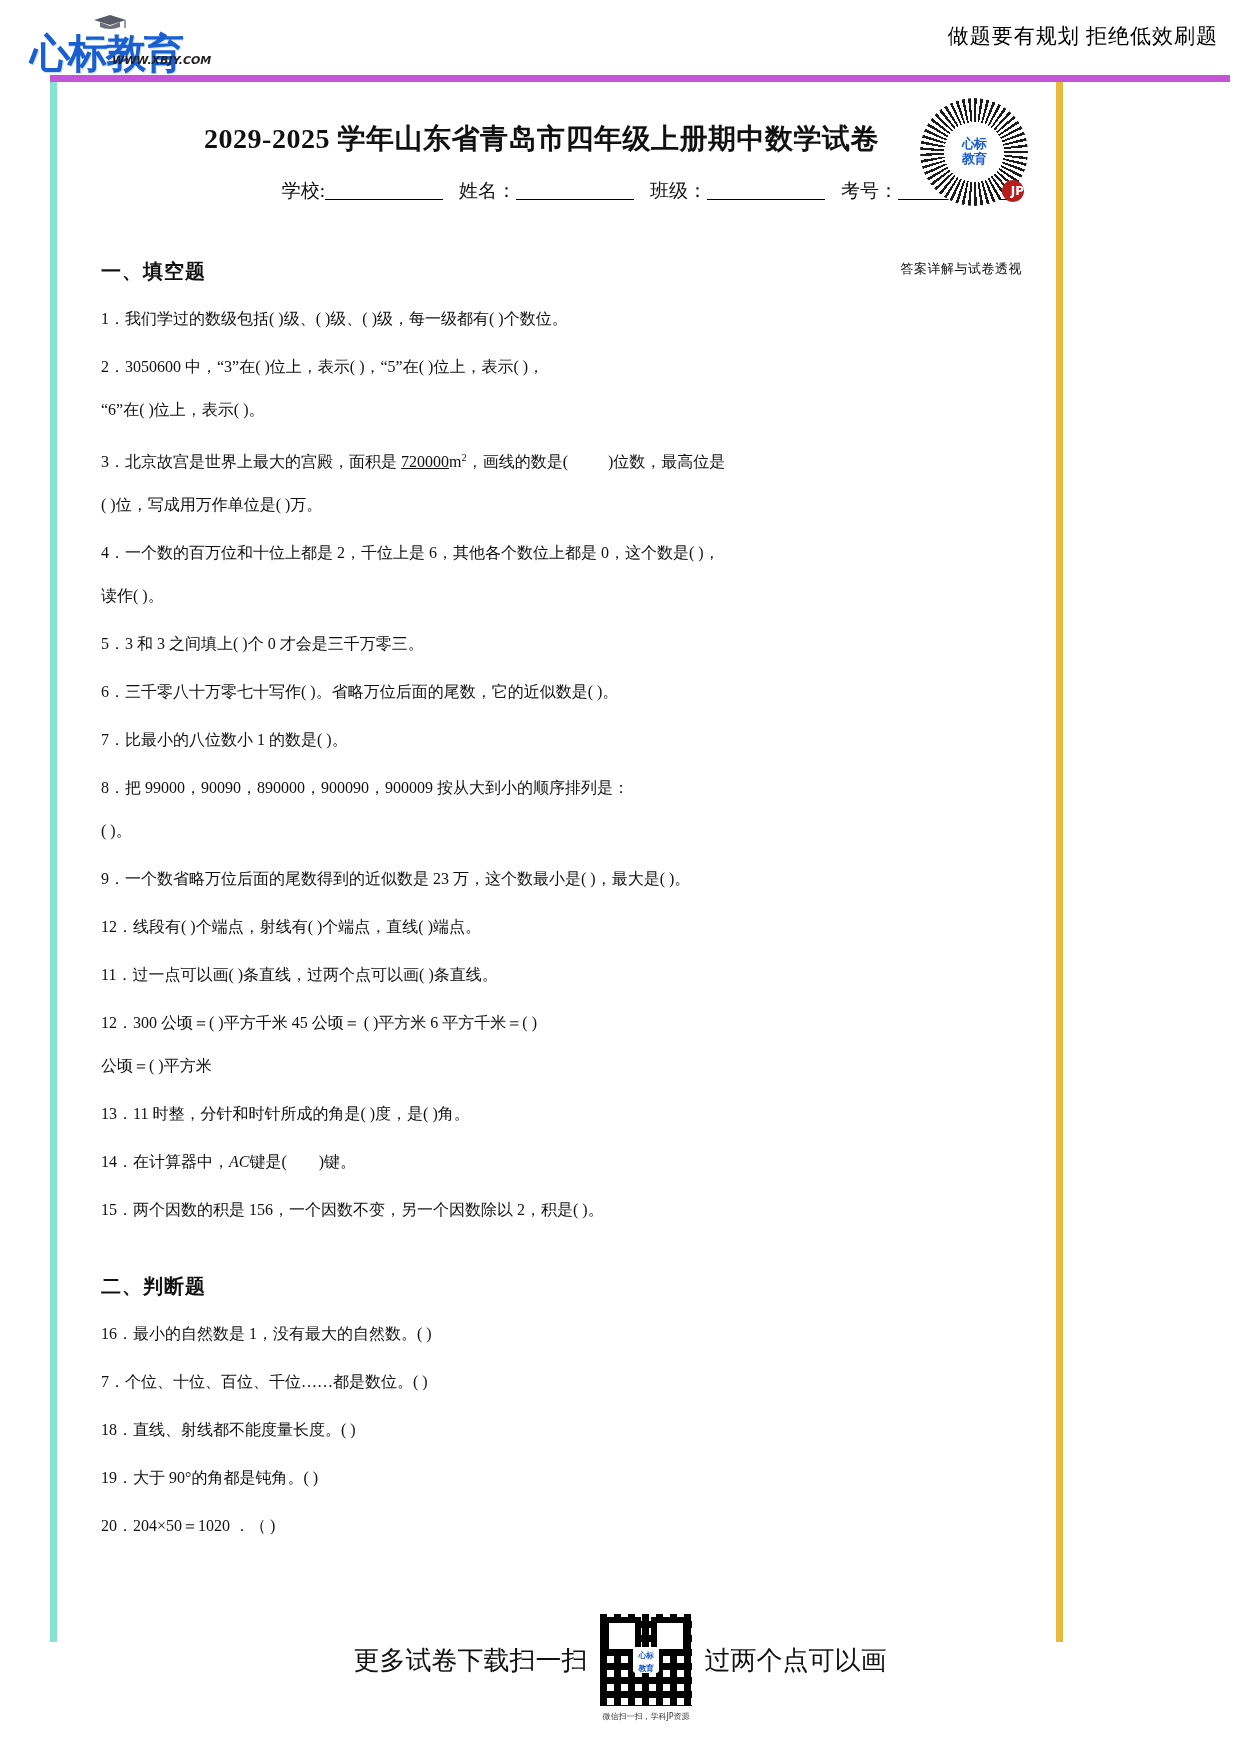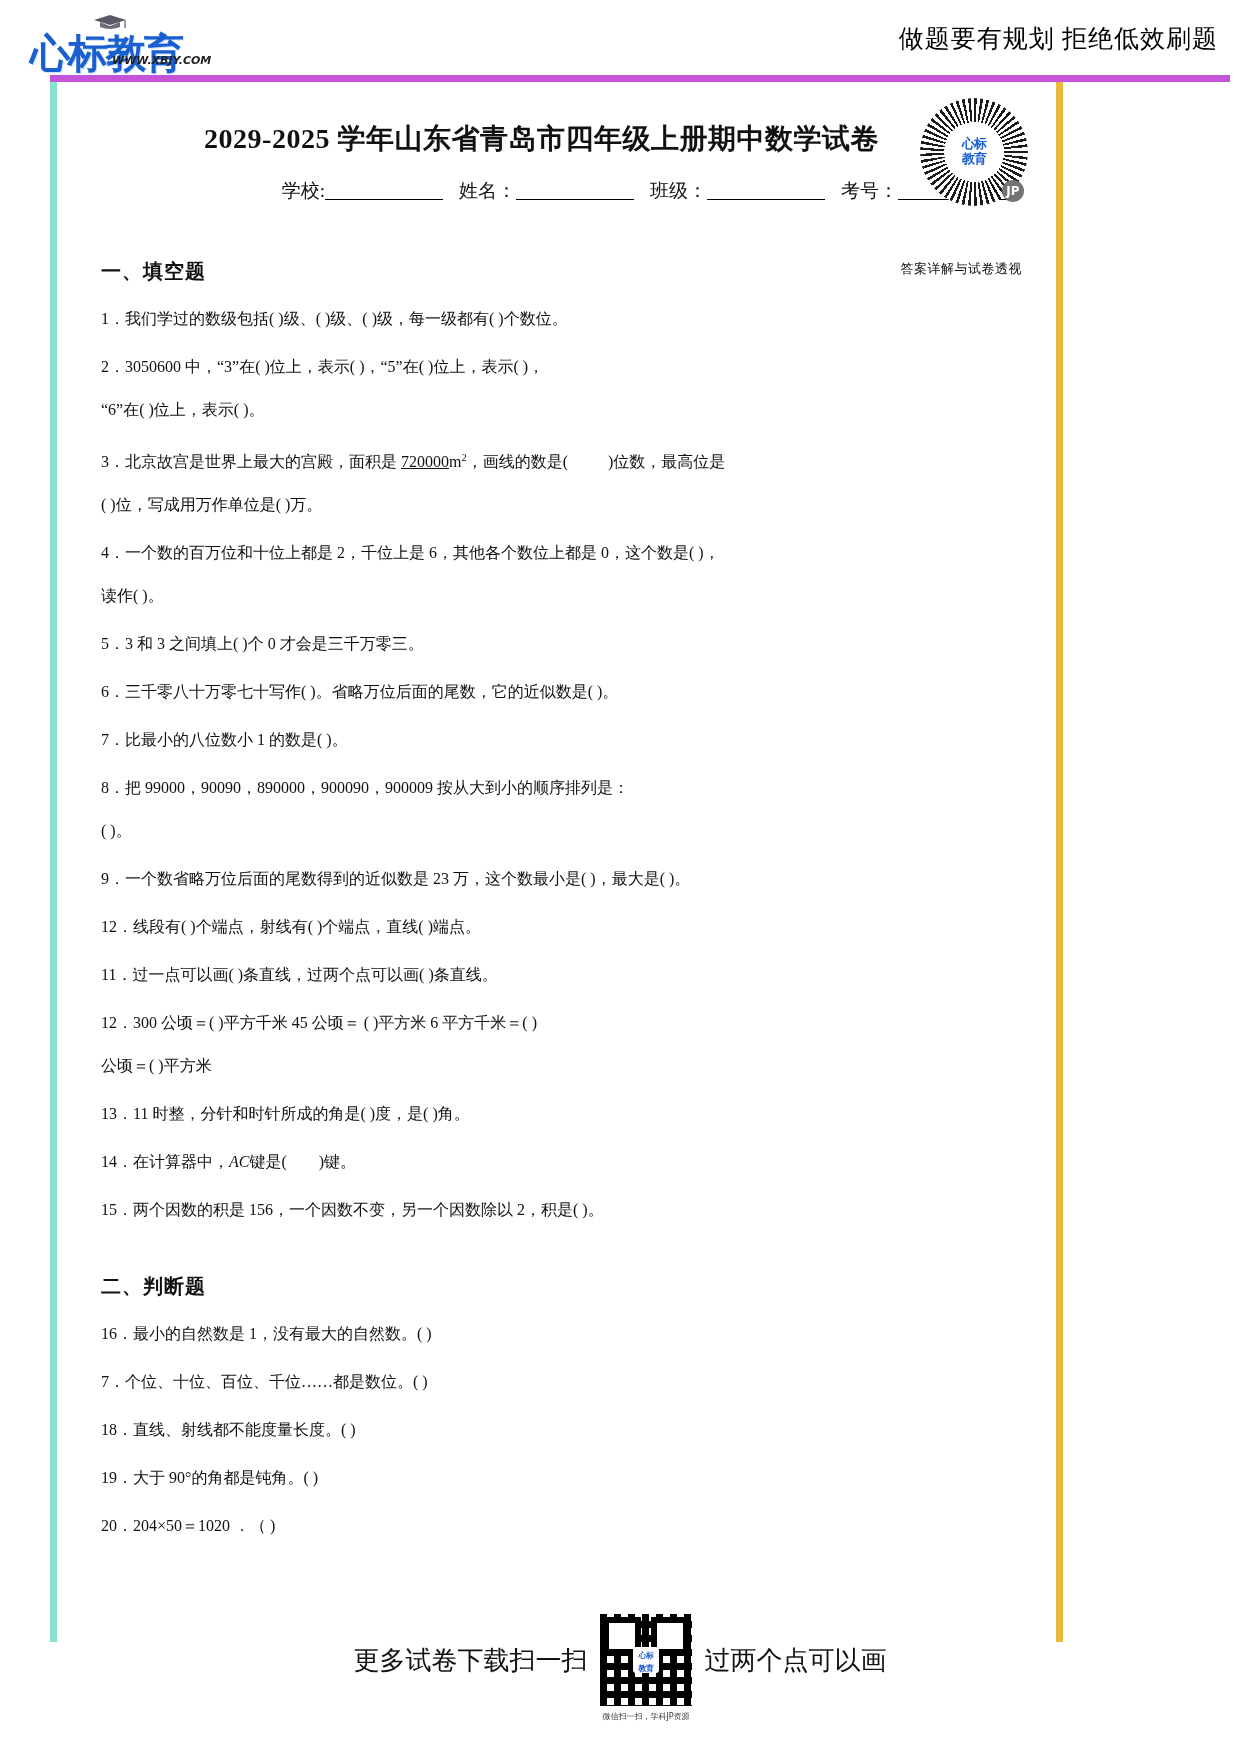--- a/index.html
+++ b/index.html
@@ -58,21 +58,21 @@
     font-style: italic;
     font-size: 11px;
     color: #222222;
     letter-spacing: 0px;
     white-space: nowrap;
   }
   .header-tagline {
     position: absolute;
     right: 22px;
     top: 22px;
-    font-size: 25px;
+    font-size: 21px;
     font-family: "Liberation Serif", serif;
     color: #000000;
     white-space: nowrap;
     letter-spacing: 1px;
   }
 
   
   .frame-top {
     position: absolute;
     left: 50px;
@@ -169,26 +169,26 @@
     padding-top: 11px;
     letter-spacing: -1px;
   }
   .qr-badge {
     position: absolute;
     right: 4px;
     bottom: 4px;
     width: 22px;
     height: 22px;
     border-radius: 50%;
-    background: #737373;
+    background: #b91c1c;
     color: #ffffff;
     font-family: "DejaVu Sans", sans-serif;
     font-size: 12px;
     line-height: 22px;
-    text-align: center;
+    text-align: right;
     font-weight: bold;
   }
 
   
   .content {
     margin-top: 54px;
     padding: 0 34px 0 44px;
     position: relative;
   }
   .section-head {

